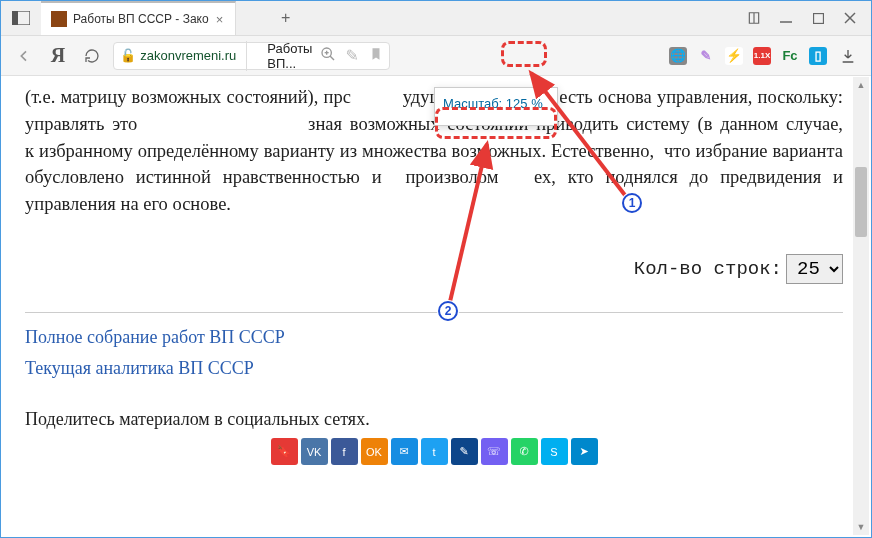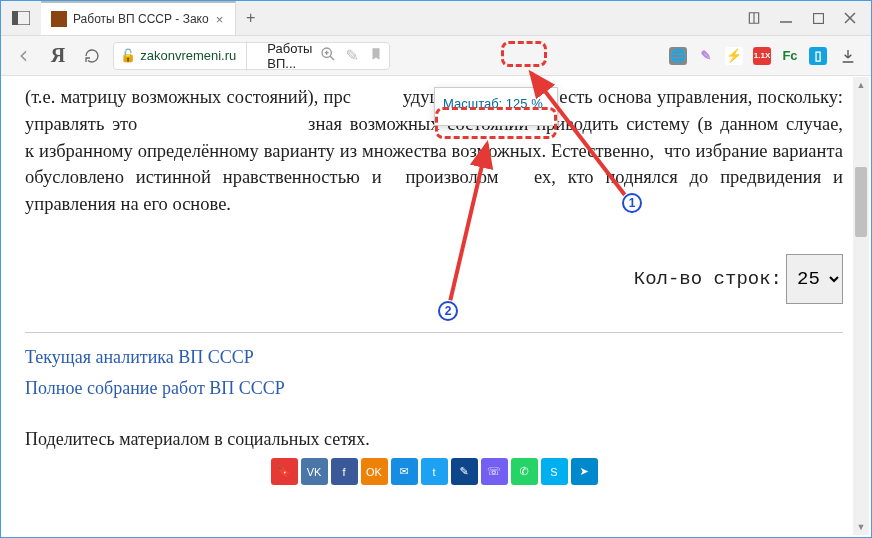--- a/index.html
+++ b/index.html
@@ -1,19 +1,19 @@
 <!DOCTYPE html>
 <html><head>
 <meta charset="utf-8">
 <style>
   * { box-sizing: border-box; margin: 0; padding: 0; }
   body { font-family: Arial, sans-serif; width: 872px; height: 538px; background: #fff; overflow: hidden; position: relative; border: 1px solid #4a9be0; }
   
   .titlebar { height: 35px; background: #f0f0f0; display: flex; align-items: stretch; border-bottom: 1px solid #ddd; }
-  .tabs { display: flex; align-items: stretch; flex: 1; }
+  .tabs { display: flex; align-items: stretch; flex: 1; gap: 35px; }
   .sidebar-toggle { width: 40px; display: flex; align-items: center; justify-content: center; cursor: pointer; }
   .sidebar-toggle svg { width: 18px; height: 14px; }
   .tab { display: flex; align-items: center; padding: 0 10px; gap: 6px; border-right: 1px solid #ddd; cursor: pointer; min-width: 0; }
   .tab.active { background: #fff; border-top: 2px solid #bbb; }
   .tab-favicon { width: 16px; height: 16px; background: #8b4513; flex-shrink: 0; }
   .tab-favicon.gear { background: transparent; display:flex; align-items:center; justify-content:center; }
   .tab-title { font-size: 12px; color: #333; white-space: nowrap; overflow: hidden; text-overflow: ellipsis; max-width: 140px; }
   .tab-close { width: 10px; height: 10px; display:flex; align-items:center; justify-content:center; color:#777; font-size:13px; cursor:pointer; }
   .new-tab { width: 30px; display:flex; align-items:center; justify-content:center; color:#666; font-size:16px; cursor:pointer; }
   .win-controls { display:flex; align-items:center; gap: 18px; padding: 0 14px; }
@@ -27,21 +27,21 @@
   .addr .domain { color:#14532d; font-size:13px; }
   .addr .page { color:#222; font-size:13px; margin-left: 6px; border-left: 1px solid #ddd; padding-left: 20px; }
   .spacer { flex:1; }
   .addr-icons { display:flex; align-items:center; gap: 10px; color:#aaa; margin-left:auto;}
   .ext-icons { display:flex; align-items:center; gap: 10px; }
   .ext-icon { width:18px; height:18px; display:flex; align-items:center; justify-content:center; font-size:13px; font-weight:bold; border-radius:3px; cursor:pointer;}
   
   .content { position: relative; padding: 8px 28px 0 24px; height: calc(100% - 75px); overflow: hidden; }
   .bodytext { font-family: Georgia, 'Times New Roman', serif; font-size: 18.5px; line-height: 1.45; color: #222; text-align: justify; }
   .row-count { display:flex; align-items:center; justify-content:flex-end; gap:4px; margin-top: 36px; font-family: 'Courier New', monospace; font-size: 19px; color:#222;}
-  .row-count select { font-family: 'Courier New', monospace; font-size: 19px; padding: 12px 6px; border:1px solid #999;}
+  .row-count select { font-family: 'Courier New', monospace; font-size: 19px; padding: 2px 6px; border:1px solid #999;}
   hr.sep { margin: 28px 0 14px 0; border:none; border-top: 1px solid #ccc;}
   .link { color:#2a5db0; font-family: Georgia, serif; font-size: 18px; display:block; margin: 10px 0; cursor:pointer;}
   .share-label { text-align:left; font-family: Georgia, serif; font-size: 18px; margin-top: 30px; color:#222;}
   .share-icons { display:flex; justify-content:center; gap:3px; margin-top:8px;}
   .share-icons .si { width:27px; height:27px; border-radius:3px; display:flex; align-items:center; justify-content:center; color:#fff; font-size:14px; cursor:pointer;}
   
   .scrollbar { position:absolute; right:2px; top:76px; bottom:2px; width:16px; background:#f0f0f0;}
   .scroll-thumb { position:absolute; left:2px; right:2px; top:90px; height:70px; background:#c0c0c0; border-radius:2px;}
   .scroll-arrow { position:absolute; left:0; right:0; height:16px; display:flex; align-items:center; justify-content:center; color:#888; font-size:9px;}
   .scroll-arrow.up { top:0;} .scroll-arrow.down { bottom:0;}
@@ -146,22 +146,22 @@
 <div class="content">
   <div class="bodytext" style="white-space:pre-wrap;">(т.е. матрицу возможных состояний), прс          удущее. Последнее есть основа управления, поскольку: управлять это                      зная возможных состояний приводить систему (в данном случае,                      к избранному определённому варианту из множества возможных. Естественно,  что избрание варианта обусловлено истинной нравственностью и  произволом   ех, кто поднялся до предвидения и управления на его основе.</div>
 
   <div class="row-count">
     <span>Кол-во строк:</span>
     <select><option>25</option></select>
   </div>
 
   <hr class="sep">
 
+  <a class="link">Полное собрание работ ВП СССР</a>
   <a class="link">Текущая аналитика ВП СССР</a>
-  <a class="link">Полное собрание работ ВП СССР</a>
 
   <div class="share-label">Поделитесь материалом в социальных сетях.</div>
   <div class="share-icons" id="share-icons">
       <div class="si" style="background: rgb(229, 57, 53); font-size: 11px;">🔖</div>
       <div class="si" style="background: rgb(74, 118, 168); font-size: 11px;">VK</div>
       <div class="si" style="background: rgb(59, 89, 152); font-size: 11px;">f</div>
       <div class="si" style="background: rgb(238, 130, 8); font-size: 11px;">OK</div>
       <div class="si" style="background: rgb(22, 141, 226); font-size: 11px;">✉</div>
       <div class="si" style="background: rgb(29, 161, 242); font-size: 11px;">t</div>
       <div class="si" style="background: rgb(13, 70, 138); font-size: 11px;">✎</div>

